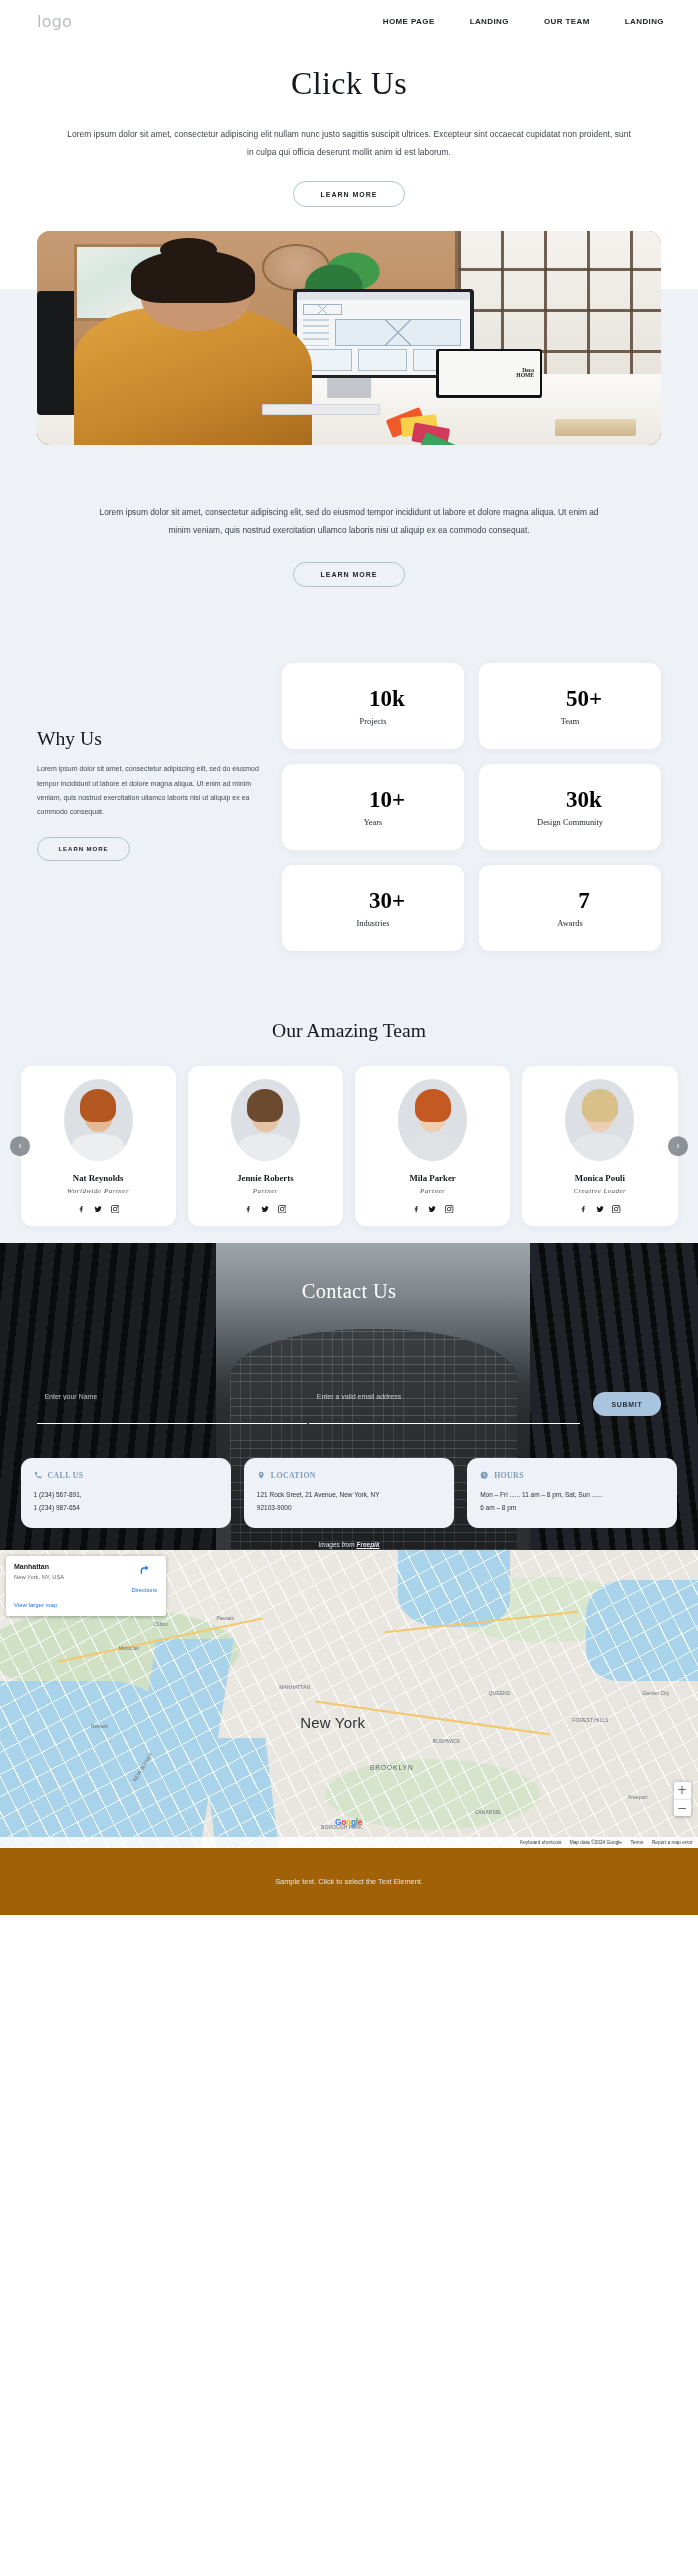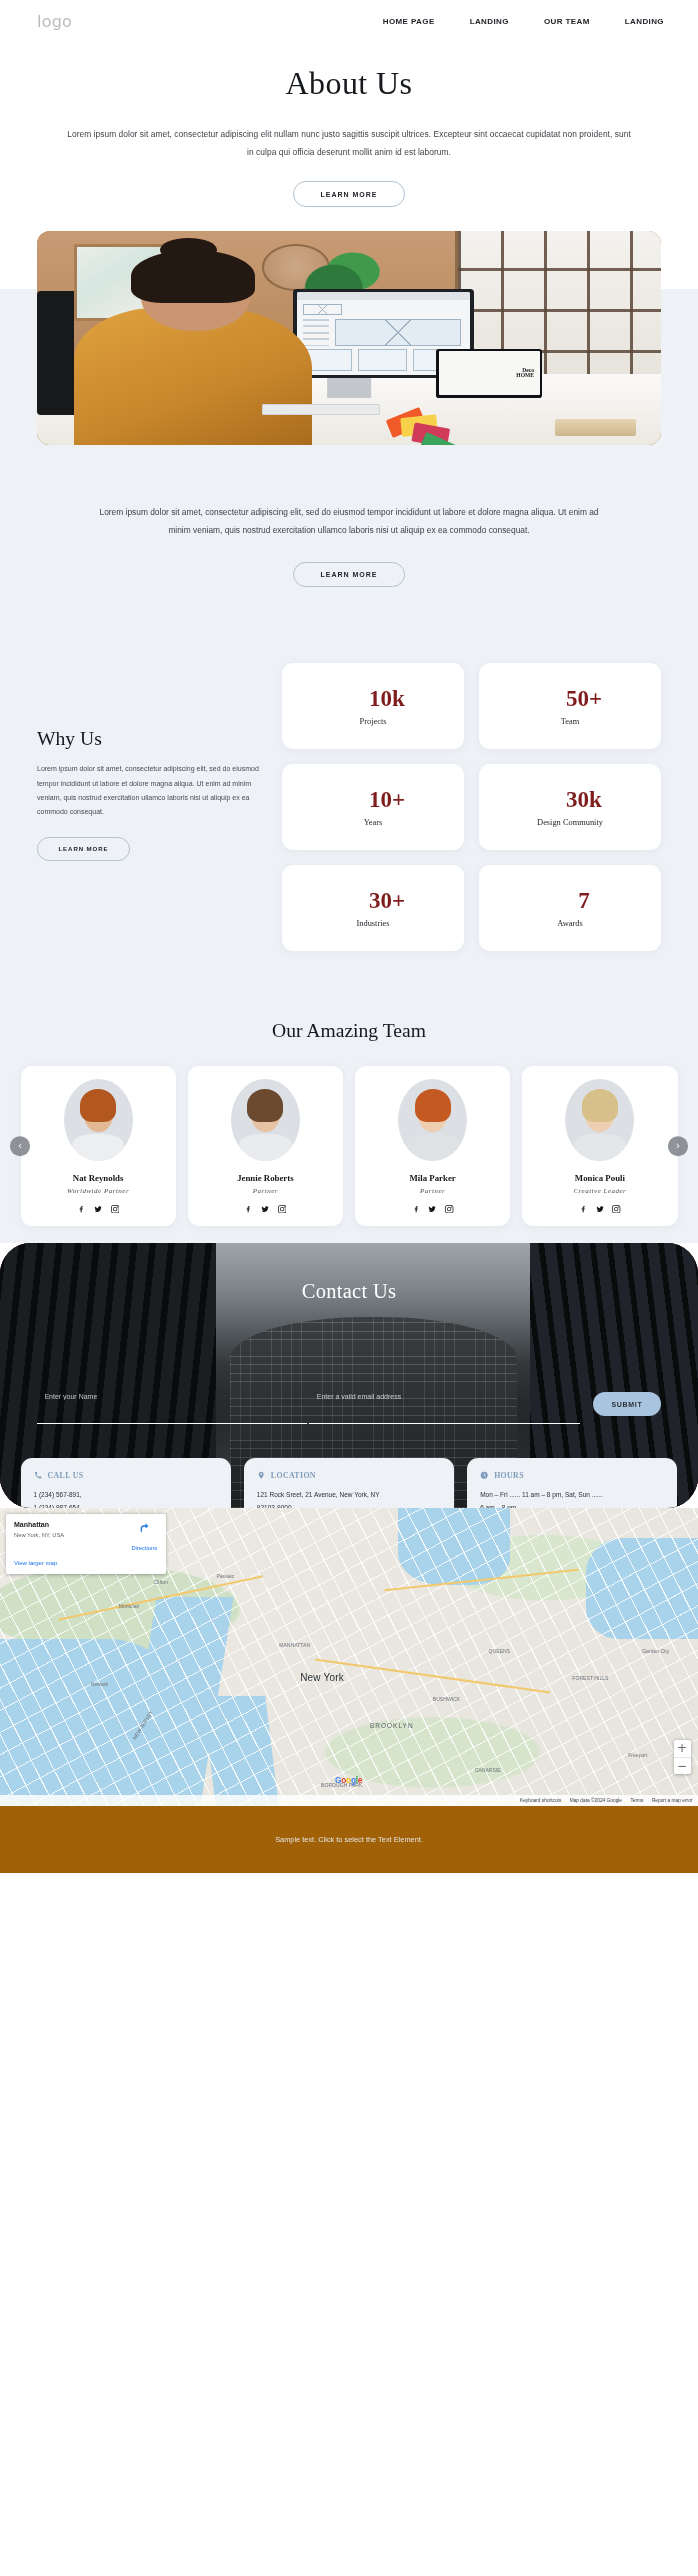--- a/index.html
+++ b/index.html
@@ -260,21 +260,21 @@
     flex-direction:column;
     align-items:center;
     justify-content:center;
     gap:6.5px;
     box-shadow: 0 1.9px 9.3px rgba(30,40,60,.05);
   }
   .stat-value {
     font-family:"Liberation Serif", serif;
     font-size: 23px;
     font-weight: bold;
-    color:#7f1d1d;
+    color:#000000;
     line-height:1;
     margin-left:28px;
   }
   .stat-label {
     font-family:"Liberation Serif", serif;
     font-size: 8.4px;
     color:#22262c;
   }
 
   
@@ -342,24 +342,23 @@
     cursor:pointer;
     z-index: 5;
     font-family:"DejaVu Sans", sans-serif;
   }
   .arrow-prev { left: 10.2px; }
   .arrow-next { right: 10.2px; }
 
   
   .contact {
     position:relative;
-    height: 265px;
+    height: 307px;
     overflow:hidden;
     background:#be185d;
-    border-radius:31px;
   }
   .contact-bg {
     position:absolute; inset:0;
     background:
       radial-gradient(ellipse 62% 70% at 50% 96%, #4b4f52 0%, #2b2e31 42%, rgba(20,23,26,0) 72%),
       linear-gradient(180deg,#9fa5aa 0%, #7d8489 18%, #33373a 46%, #16181b 78%, #0d0f11 100%);
   }
   .contact-bg::before {
     content:"";
     position:absolute; left:0; top:0; width:31%; height:100%;
@@ -504,21 +503,21 @@
   }
   .hwy {
     position:absolute; height:2px; background:#f2c86b;
   }
   .map-label {
     position:absolute;
     font-family:"Liberation Sans", sans-serif;
     color:#4a4f56;
     white-space:nowrap;
   }
-  .lbl-major { font-size: 10px; color:#2e3338; font-weight:normal; letter-spacing:0.2px; }
+  .lbl-major { font-size: 15px; color:#2e3338; font-weight:normal; letter-spacing:0.2px; }
   .lbl-mid   { font-size: 6.5px; letter-spacing: 1px; color:#5b6067; }
   .lbl-sm    { font-size: 5.1px; color:#6d7279; }
   .map-card {
     position:absolute; left:5.6px; top:6.5px;
     width: 160px;
     background:#fff;
     border-radius: 1.9px;
     box-shadow: 0 0.9px 3.7px rgba(0,0,0,.3);
     padding: 6.5px 8.4px 7.4px;
     display:flex; flex-direction:column;
@@ -585,21 +584,21 @@
     <div class="logo">logo</div>
     <div class="nav">
       <div class="nav-item">HOME PAGE</div>
       <div class="nav-item">LANDING</div>
       <div class="nav-item">OUR TEAM</div>
       <div class="nav-item">LANDING</div>
     </div>
   </div>
 
   <div class="hero">
-    <h1>About Us</h1>
+    <h1>Click Us</h1>
     <p>Lorem ipsum dolor sit amet, consectetur adipiscing elit nullam nunc justo sagittis suscipit ultrices. Excepteur sint occaecat cupidatat non proident, sunt in culpa qui officia deserunt mollit anim id est laborum.</p>
     <button class="btn-outline">LEARN MORE</button>
   </div>
 
   <div class="imgband">
     <div class="split-top"></div>
     <div class="split-bot"></div>
     <div class="hero-photo">
       <div class="photo-scene">
         <div class="wall"></div>

